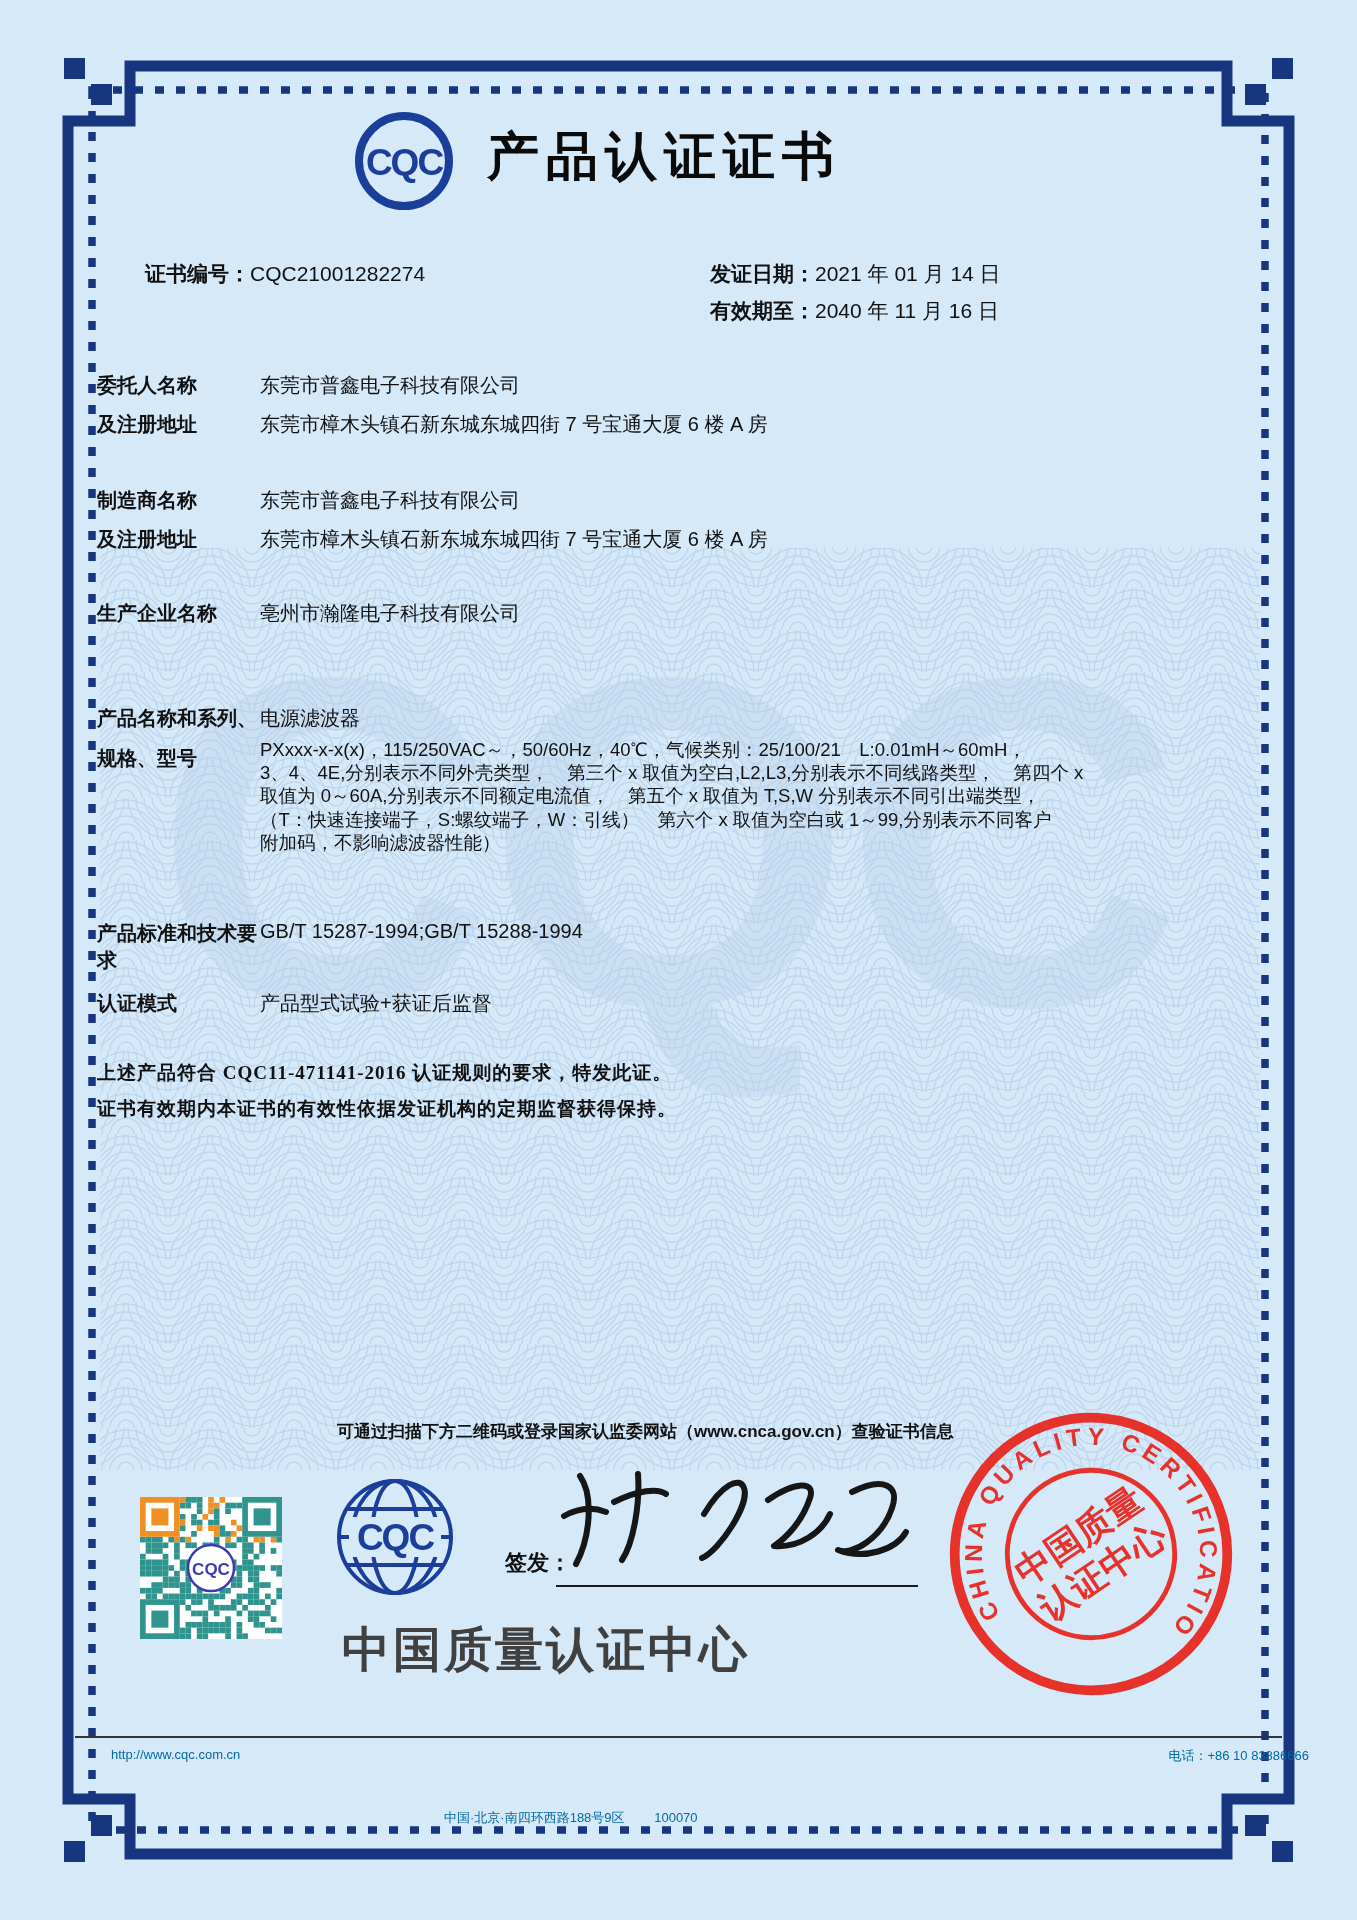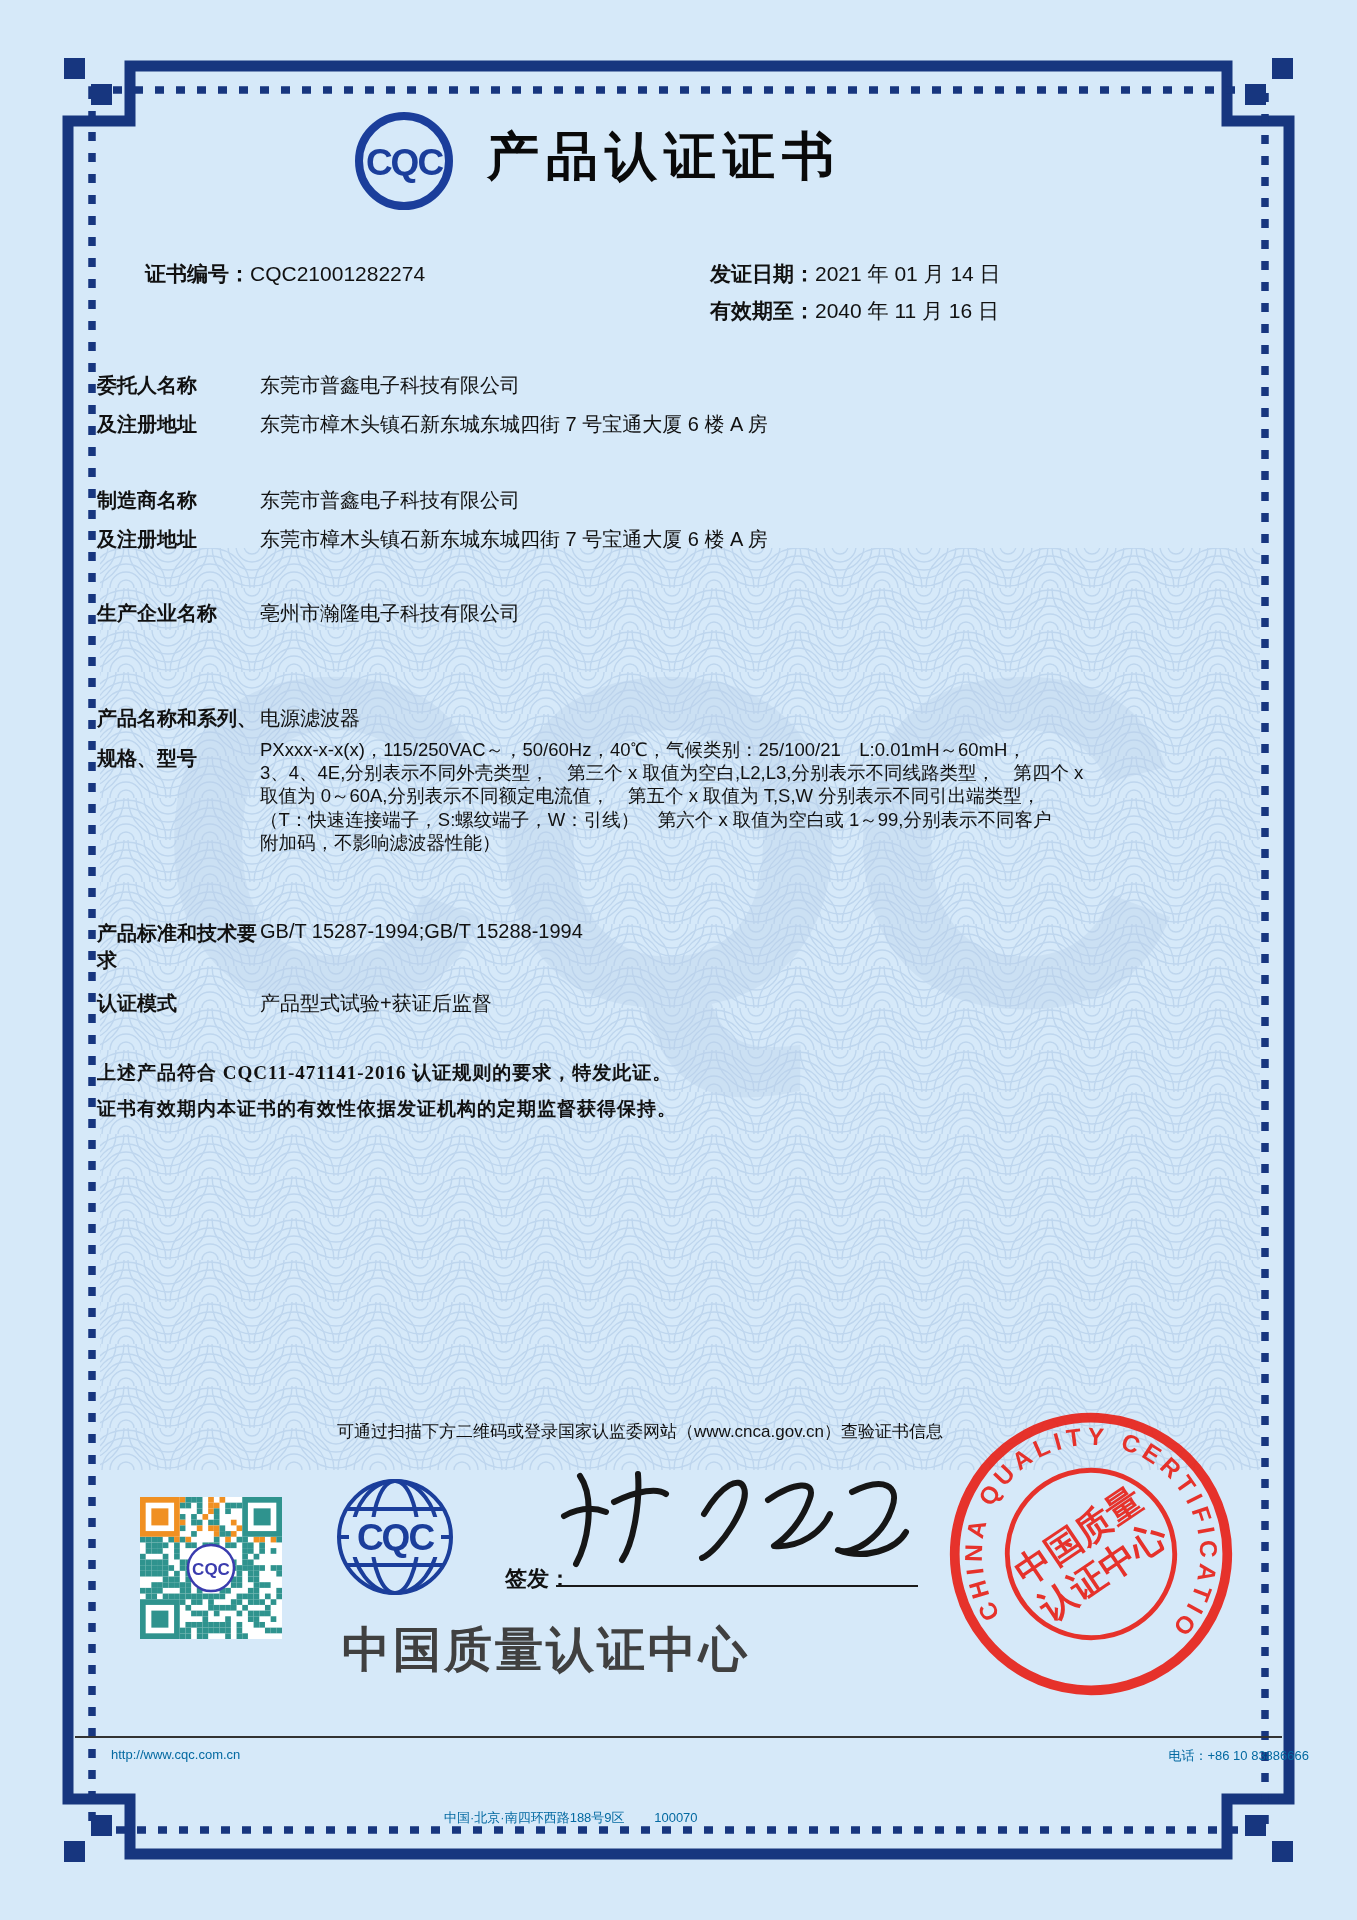--- a/index.html
+++ b/index.html
@@ -16,22 +16,22 @@
   
   .kai { font-family:"Liberation Serif", serif; font-weight:bold;text-align:center; }
   .meta { font-size:21px; }
   .meta .kai { font-size:21px; }
   
   .row { position:absolute; left:97px; display:flex; align-items:flex-start; }
   .row .lbl { width:163px; font-size:20px; font-weight:bold; flex:0 0 163px; }
   .row .val { font-size:20px; }
   .spec-line { font-size:18.5px; line-height:23.2px; white-space:nowrap; }
   .stmt { font-size:19px; font-family:"Liberation Serif", serif; font-weight:bold; letter-spacing:1px; }
-  .verify { font-size:17px; }
-  .sign-label { font-size:22px; font-weight:bold;margin-top:16px; }
+  .verify { font-size:17px;font-weight:bold; }
+  .sign-label { font-size:22px; font-weight:bold; }
   .org-name { font-size:48px; font-weight:bold; letter-spacing:3px; color:#404040; }
   .footer-bar { font-size:13px; color:#0369a1;margin-left:24px; }
   .rule { background:#333; }
   .sig-underline { background:#1a1a1a; }
 </style>
 </head>
 <body>
 
 <div id="page">
 

